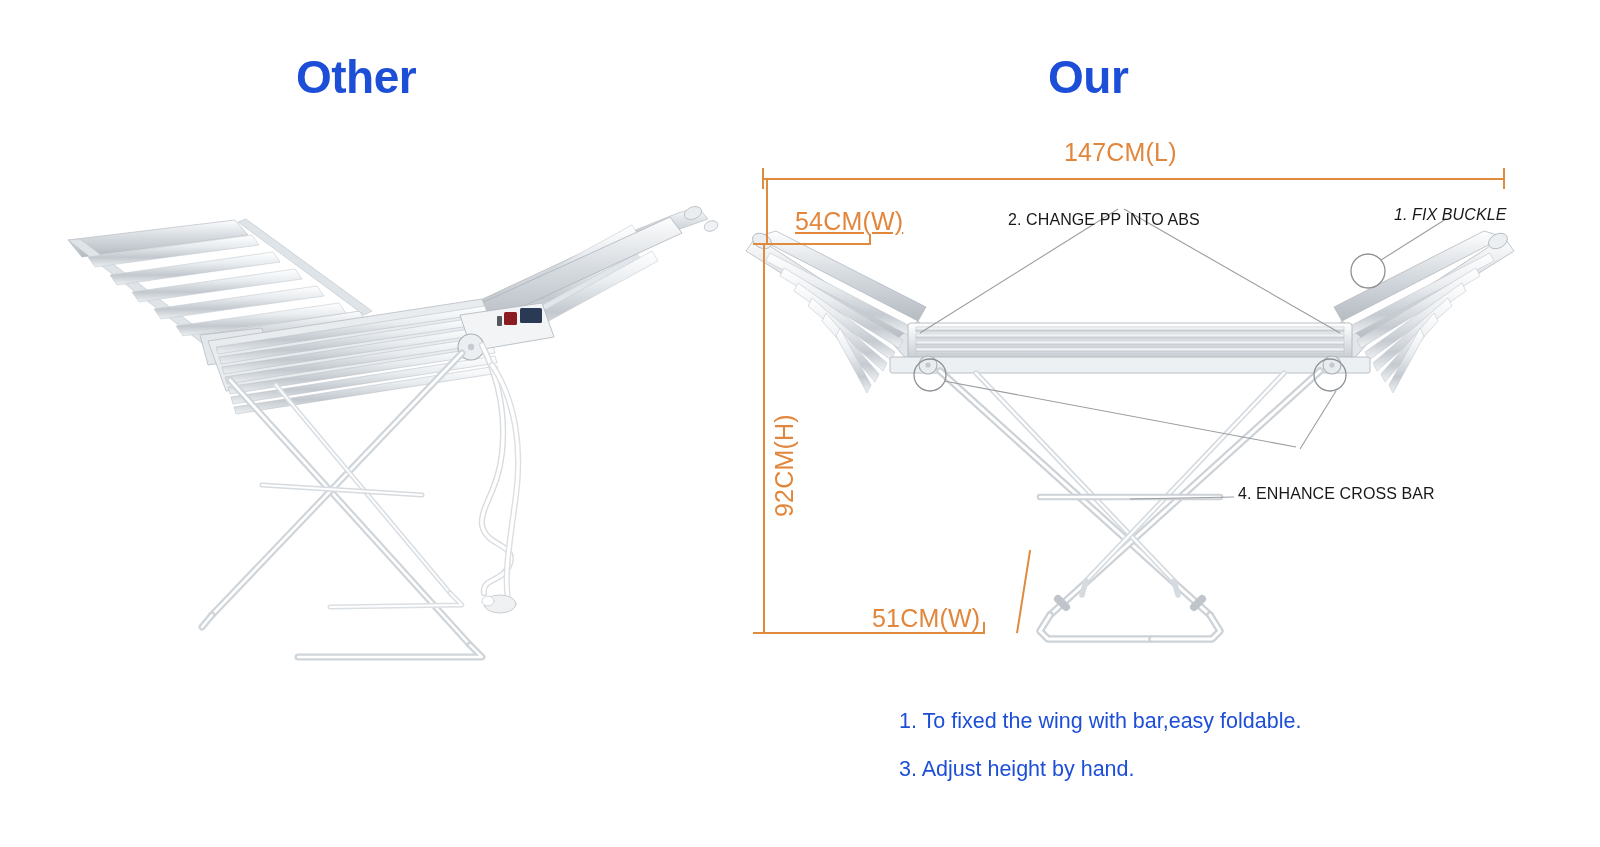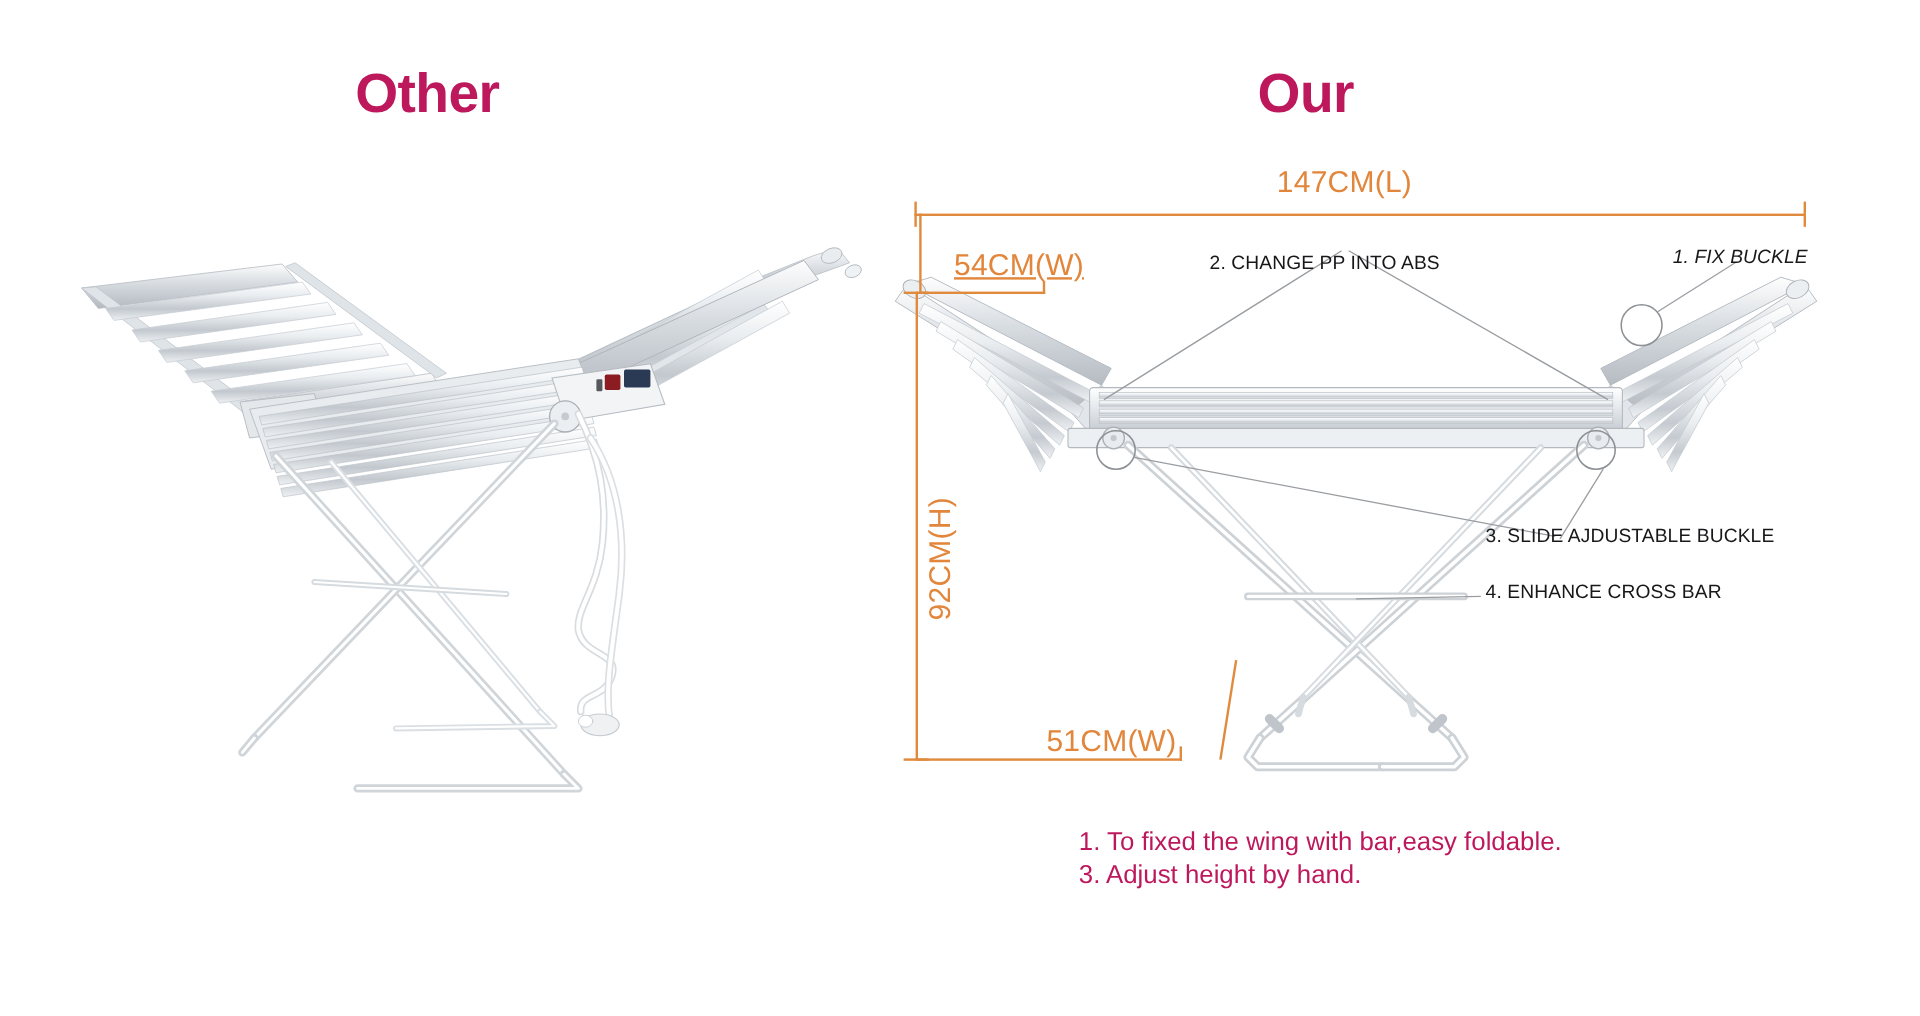--- a/index.html
+++ b/index.html
@@ -20,21 +20,21 @@
     background: #ffffff;
     overflow: hidden;
   }
 
   
   .panel-title {
     position: absolute;
     font-size: 46px;
     font-weight: 700;
     letter-spacing: -0.5px;
-    color: #be185d;
+    color: #1d4ed8;
     white-space: nowrap;
   }
   #title-other { left: 296px; top: 50px; }
   #title-our   { left: 1048px; top: 50px; }
 
   
   .dim-label {
     position: absolute;
     color: #e2863c;
     font-size: 25px;
@@ -65,22 +65,23 @@
   
   #benefits {
     position: absolute;
     left: 899px;
     top: 688px;
     width: 640px;
   }
   #benefits .benefit-line {
     font-size: 21.5px;
     line-height: 27.5px;
-    color: #be185d;
+    color: #1d4ed8;
     white-space: nowrap;
+    margin-top: 20px;
   }
 
   
   .art {
     position: absolute;
     overflow: visible;
   }
   #art-other { left: 30px; top: 195px; }
   #art-our   { left: 740px; top: 215px; }
 
@@ -341,21 +342,20 @@
   <div class="dim-label" id="label-wing-width" style="left:795px; top:207px;text-decoration:underline;">54CM(W)</div>
 
   <div class="dim-label vertical" id="label-height" style="left:770px; top:517px;">92CM(H)</div>
 
   <div class="dim-label" id="label-base-width" style="left:872px; top:566px;margin-top:38px;">51CM(W)</div>
 
   <div class="callout" id="callout-1" style="left:1394px; top:206px;font-style:italic;">1. FIX BUCKLE</div>
 
   <div class="callout" id="callout-2" style="left:1008px; top:211px;">2. CHANGE PP INTO ABS</div>
 
-  <div class="callout" id="callout-3" style="left:1238px; top:439px;">3. SLIDE AJDUSTABLE BUCKLE</div>
 
   <div class="callout" id="callout-4" style="left:1238px; top:485px;">4. ENHANCE CROSS BAR</div>
 
   <div id="benefits">
     <div class="benefit-line">1. To fixed the wing with bar,easy foldable.</div>
     <div class="benefit-line">3. Adjust height by hand.</div>
   </div>
 
 </div>
 

